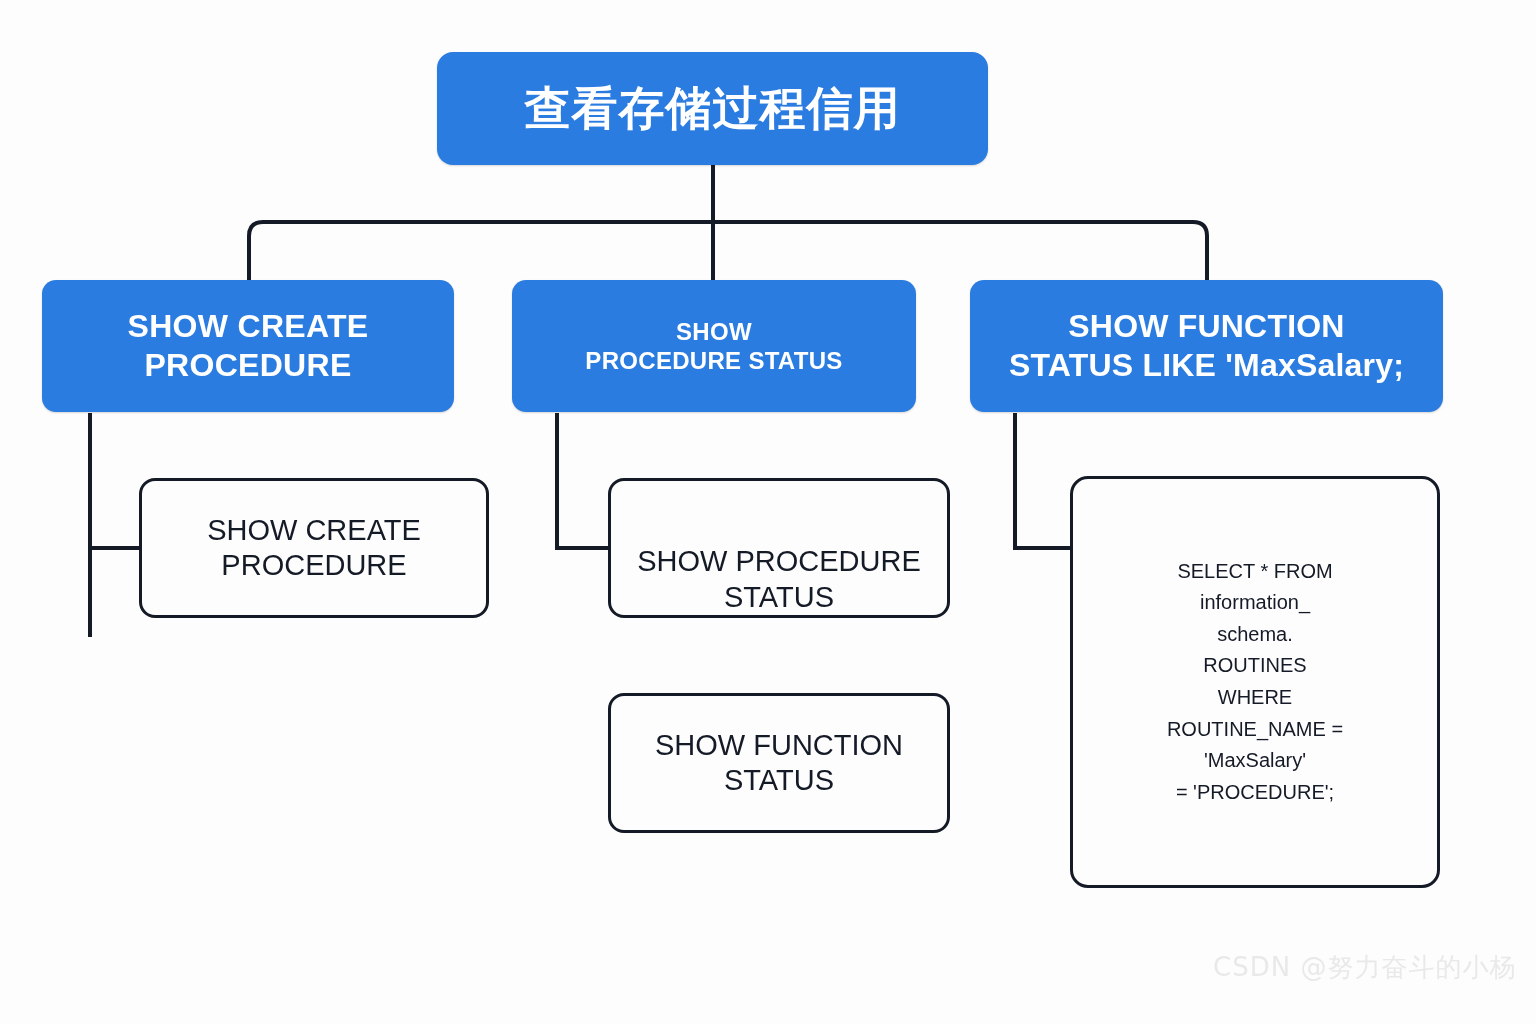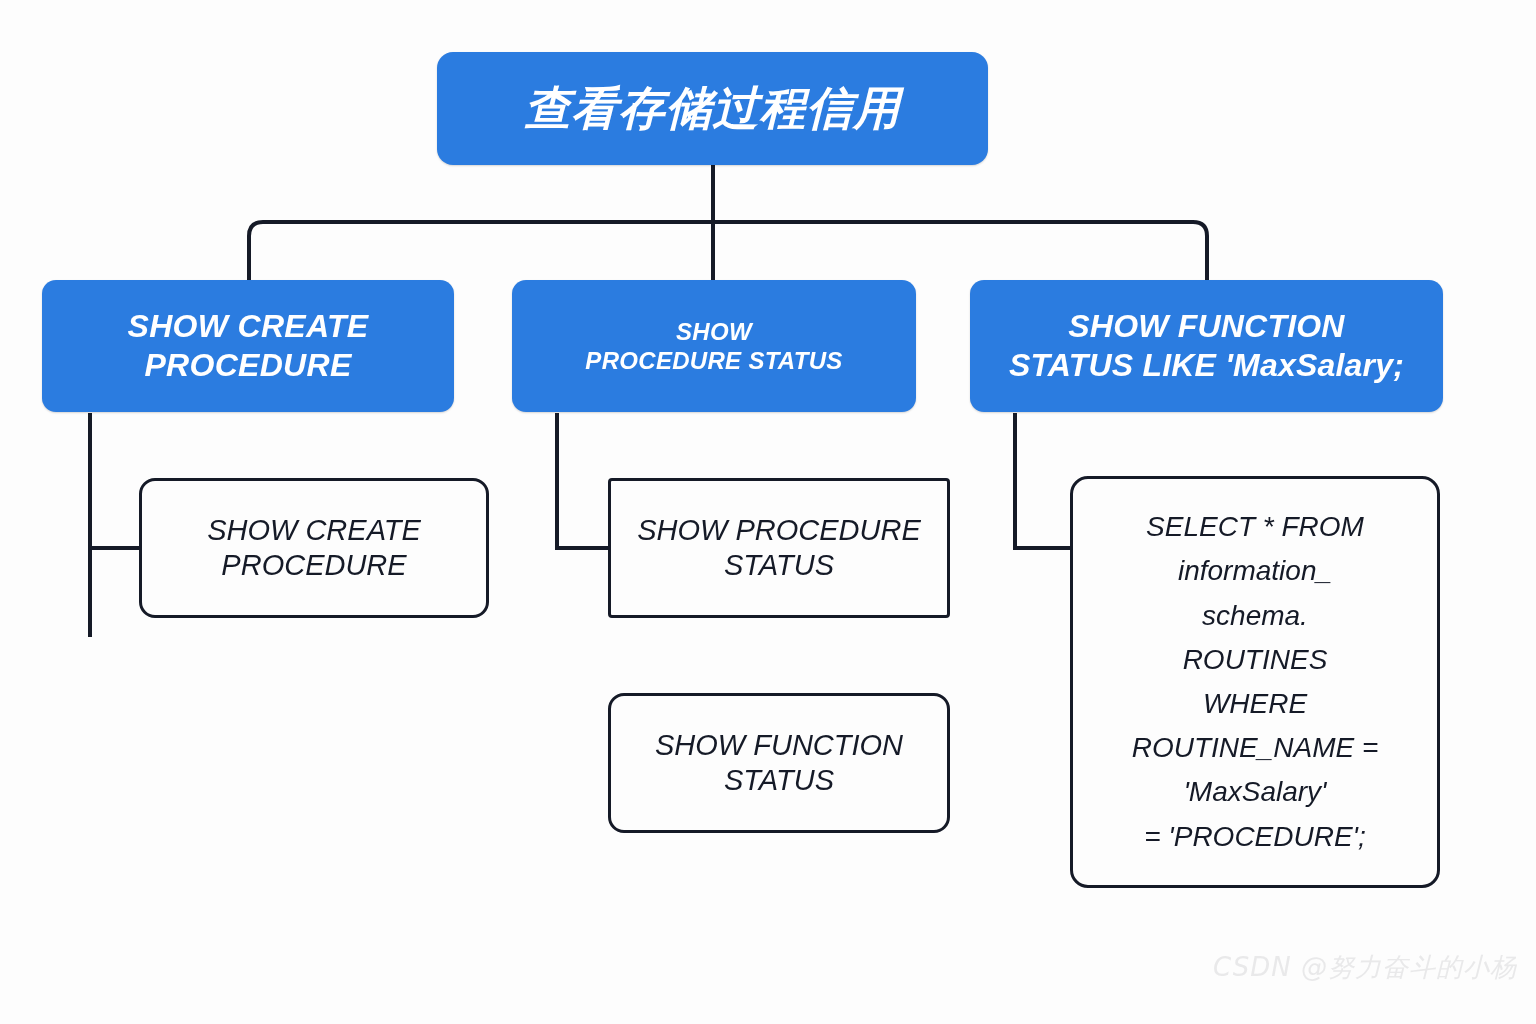--- a/index.html
+++ b/index.html
@@ -7,21 +7,20 @@
     padding: 0;
     background: #ffffff;
   }
   #canvas {
     position: relative;
     width: 1536px;
     height: 1024px;
     background: #fdfdfd;
     overflow: hidden;
     font-family: "Liberation Sans", sans-serif;
-    font-style: italic;
   }
 
   
   #connectors {
     position: absolute;
     left: 0;
     top: 0;
     width: 1536px;
     height: 1024px;
     pointer-events: none;
@@ -93,34 +92,35 @@
     left: 139px;  top: 478px;
     width: 350px; height: 140px;
     font-size: 29px;
     border-radius: 16px;
   }
 
   #node-detail-proc-status {
     left: 608px;  top: 478px;
     width: 342px; height: 140px;
     font-size: 29px;
-    border-radius: 4px;
+    border-radius: 16px;
+    align-items: flex-end;
   }
 
   #node-detail-func-status {
     left: 608px;  top: 693px;
     width: 342px; height: 140px;
     font-size: 29px;
     border-radius: 16px;
   }
 
   #node-sql {
     left: 1070px; top: 476px;
     width: 370px; height: 412px;
-    font-size: 28px;
+    font-size: 20px;
     border-radius: 18px;
   }
   #node-sql .label { line-height: 1.58; }
 
   
   #watermark {
     position: absolute;
     left: 1213px;
     top: 950px;
     font-size: 26px;

